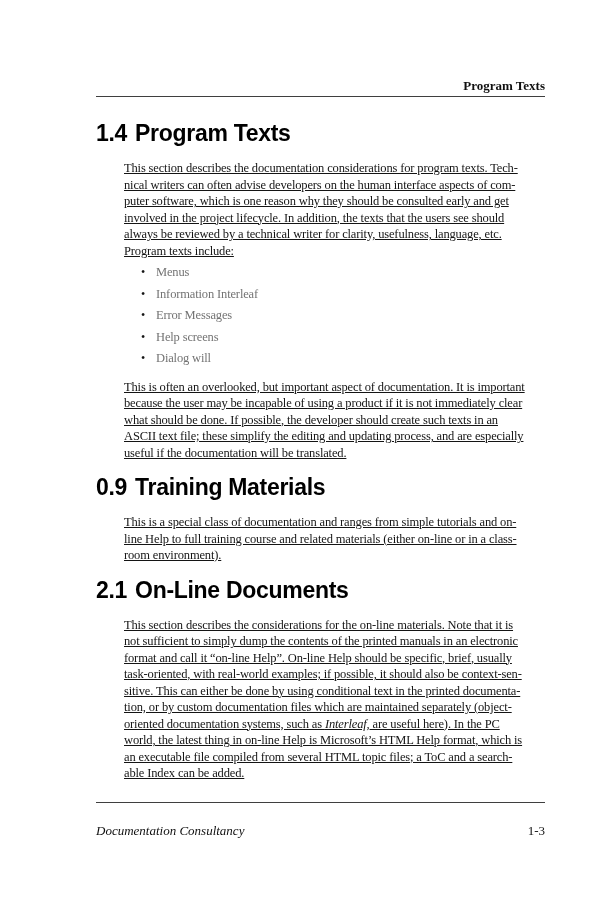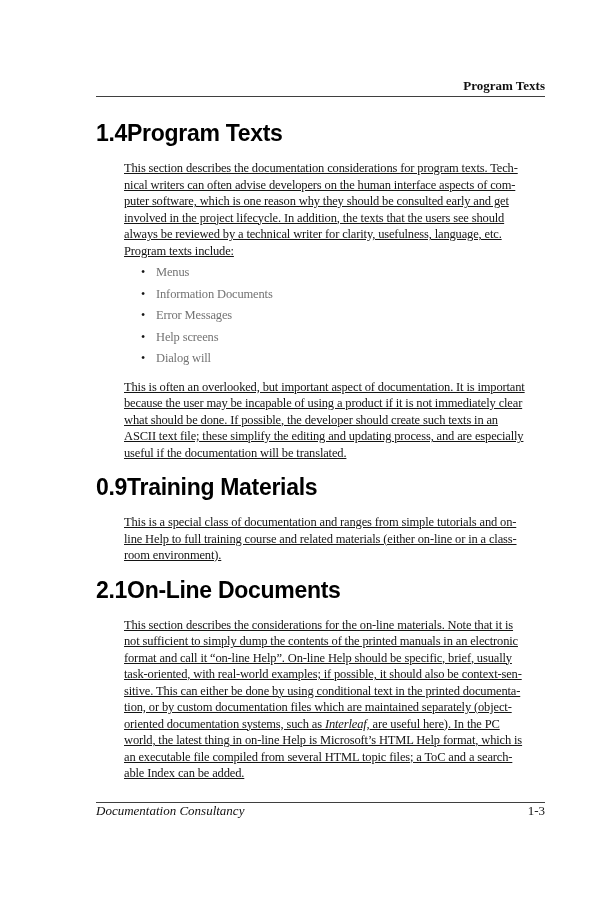--- a/index.html
+++ b/index.html
@@ -26,21 +26,21 @@
   h2.section-heading{
     font-family:"Liberation Sans", sans-serif;
     font-weight:bold;
     font-size:23px;
     letter-spacing:-0.3px;
     color:#000000;
     margin:14px 0 0 0;
     line-height:25px;
   }
   .content > section:first-child h2.section-heading{margin-top:24px;}
-  .heading-number{margin-right:0;}
+  .heading-number{margin-right:8px;}
   .body-par{
     margin:14px 0 0 28px;
     font-size:12.5px;
     line-height:16.5px;
     letter-spacing:-0.15px;
     white-space:pre;
     color:#141414;
     text-decoration:underline;
   }
   .body-par.after-list{margin-top:12px;}
@@ -63,21 +63,21 @@
   }
   .bullet-text{
     font-size:12.5px;
     letter-spacing:-0.15px;
     color:#737373;
   }
   .page-footer{
     position:absolute;
     left:96px;right:57px;top:802px;
     border-top:1px solid #3f3f3f;
-    padding-top:0;
+    padding-top:20px;
     display:flex;
     justify-content:space-between;
     font-size:13px;
     line-height:15px;
     color:#101010;
   }
   .footer-left{font-style:italic;}
 </style>
 </head>
 <body>
@@ -95,21 +95,21 @@
         <span class="heading-number">1.4</span><span class="heading-title">Program Texts</span>
       </h2>
       <p class="body-par">This section describes the documentation considerations for program texts. Tech-<br>nical writers can often advise developers on the human interface aspects of com-<br>puter software, which is one reason why they should be consulted early and get<br>involved in the project lifecycle. In addition, the texts that the users see should<br>always be reviewed by a technical writer for clarity, usefulness, language, etc.<br>Program texts include:</p>
       <ul class="bullet-list">
         <li class="bullet-item">
           <span class="bullet-marker">•</span>
           <span class="bullet-text">Menus</span>
         </li>
         <li class="bullet-item">
           <span class="bullet-marker">•</span>
-          <span class="bullet-text">Information Documents</span>
+          <span class="bullet-text">Information Interleaf</span>
         </li>
         <li class="bullet-item">
           <span class="bullet-marker">•</span>
           <span class="bullet-text">Error Messages</span>
         </li>
         <li class="bullet-item">
           <span class="bullet-marker">•</span>
           <span class="bullet-text">Help screens</span>
         </li>
         <li class="bullet-item">

